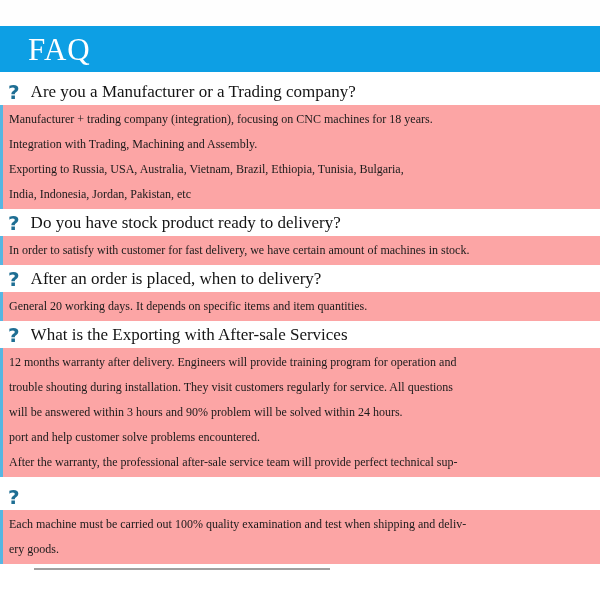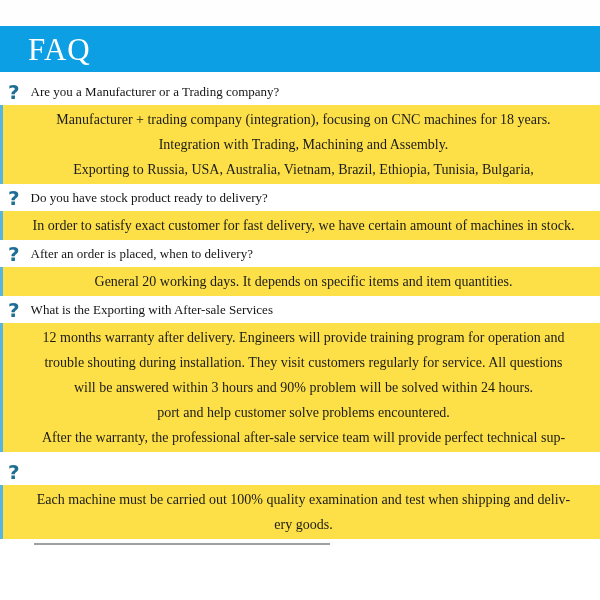--- a/index.html
+++ b/index.html
@@ -1,15 +1,15 @@
 <!DOCTYPE html>
 <html><head>
 <meta charset="utf-8">
 <style>
-  * { margin: 0; padding: 0; box-sizing: border-box; text-align: center; }
+  * { margin: 0; padding: 0; box-sizing: border-box; }
   html, body {
     width: 600px; height: 600px;
     background: #ffffff;
     overflow: hidden;
     font-family: "Liberation Serif", serif;
     color: #1b1b1b;
   }
   .top-gap { height: 26px; background: #fefefe; }
   .header {
     height: 46px;
@@ -36,30 +36,30 @@
   .q-icon {
     color: #1e6e93;
     font-family: "DejaVu Sans", sans-serif;
     font-weight: bold;
     font-size: 20px;
     line-height: 1;
     margin-right: 11px;
     flex: 0 0 auto;
   }
   .q-text {
-    font-size: 13px;
+    font-size: 17px;
     color: #141414;
     white-space: nowrap;
     overflow: hidden;
   }
   .answer-block {
-    background: #fde047;
+    background: #fca5a5;
     border-left: 3px solid #56b6e2;
     padding: 2px 2px 2px 6px;
-    font-size: 14px;
+    font-size: 12px;
     line-height: 25px;
     color: #1b1b1b;
     font-family: Liberation Serif, serif;
   }
   .answer-block .line {
     white-space: nowrap;
     overflow: hidden;
   }
   .bottom-divider {
     height: 2px;
@@ -80,28 +80,29 @@
 <div class="faq-list">
 
   <div class="question-row gap-above">
     <span class="q-icon">?</span>
     <span class="q-text">Are you a Manufacturer or a Trading company?</span>
   </div>
   <div class="answer-block">
       <div class="line">Manufacturer + trading company (integration), focusing on CNC machines for 18 years.</div>
       <div class="line">Integration with Trading, Machining and Assembly.</div>
       <div class="line">Exporting to Russia, USA, Australia, Vietnam, Brazil, Ethiopia, Tunisia, Bulgaria,</div>
+      <div class="line">India, Indonesia, Jordan, Pakistan, etc</div>
     </div>
 
   <div class="question-row">
     <span class="q-icon">?</span>
     <span class="q-text">Do you have stock product ready to delivery?</span>
   </div>
   <div class="answer-block">
-      <div class="line">In order to satisfy exact customer for fast delivery, we have certain amount of machines in stock.</div>
+      <div class="line">In order to satisfy with customer for fast delivery, we have certain amount of machines in stock.</div>
     </div>
 
   <div class="question-row">
     <span class="q-icon">?</span>
     <span class="q-text">After an order is placed, when to delivery?</span>
   </div>
   <div class="answer-block">
       <div class="line">General 20 working days. It depends on specific items and item quantities.</div>
     </div>
 

